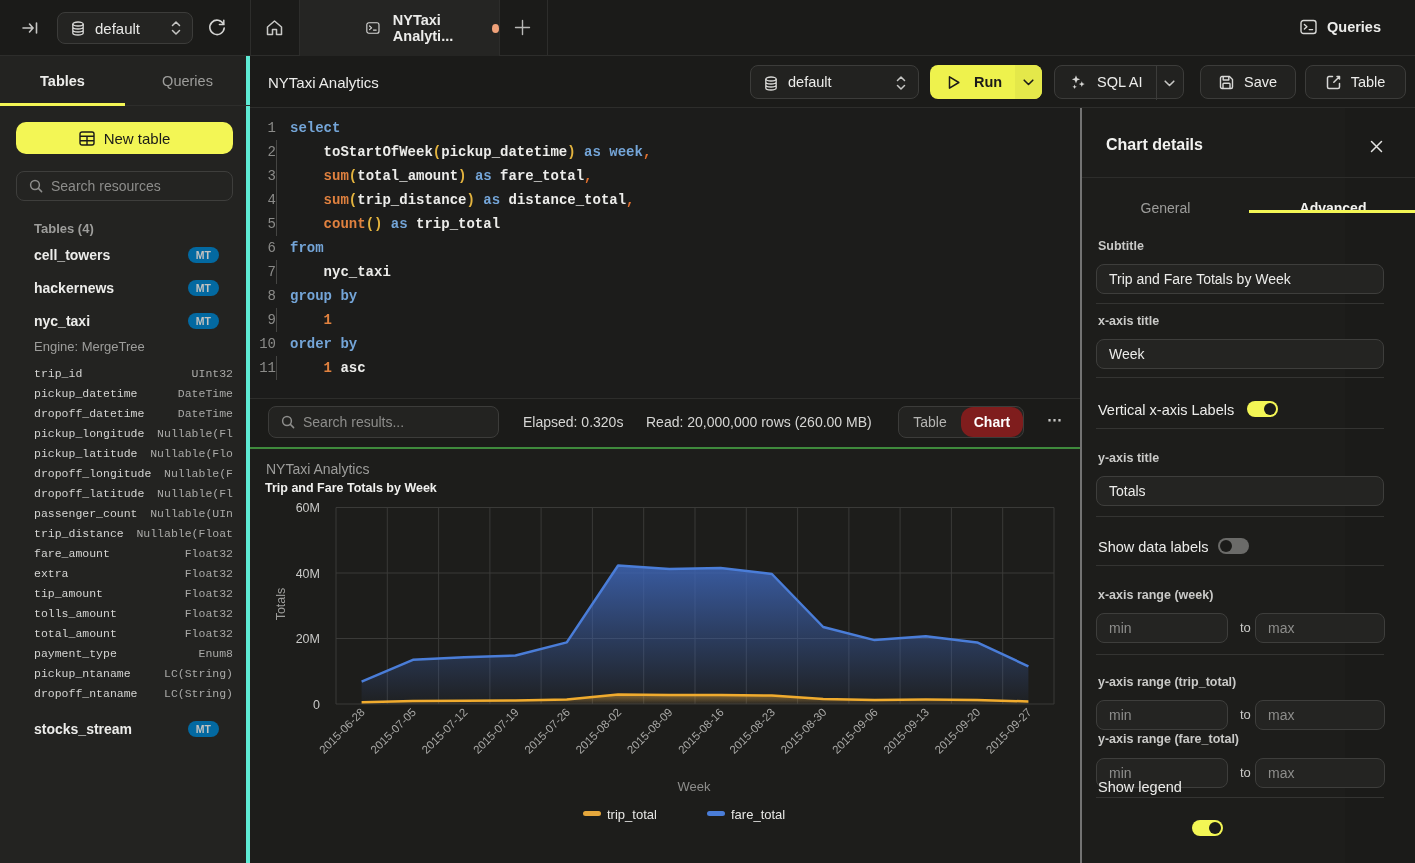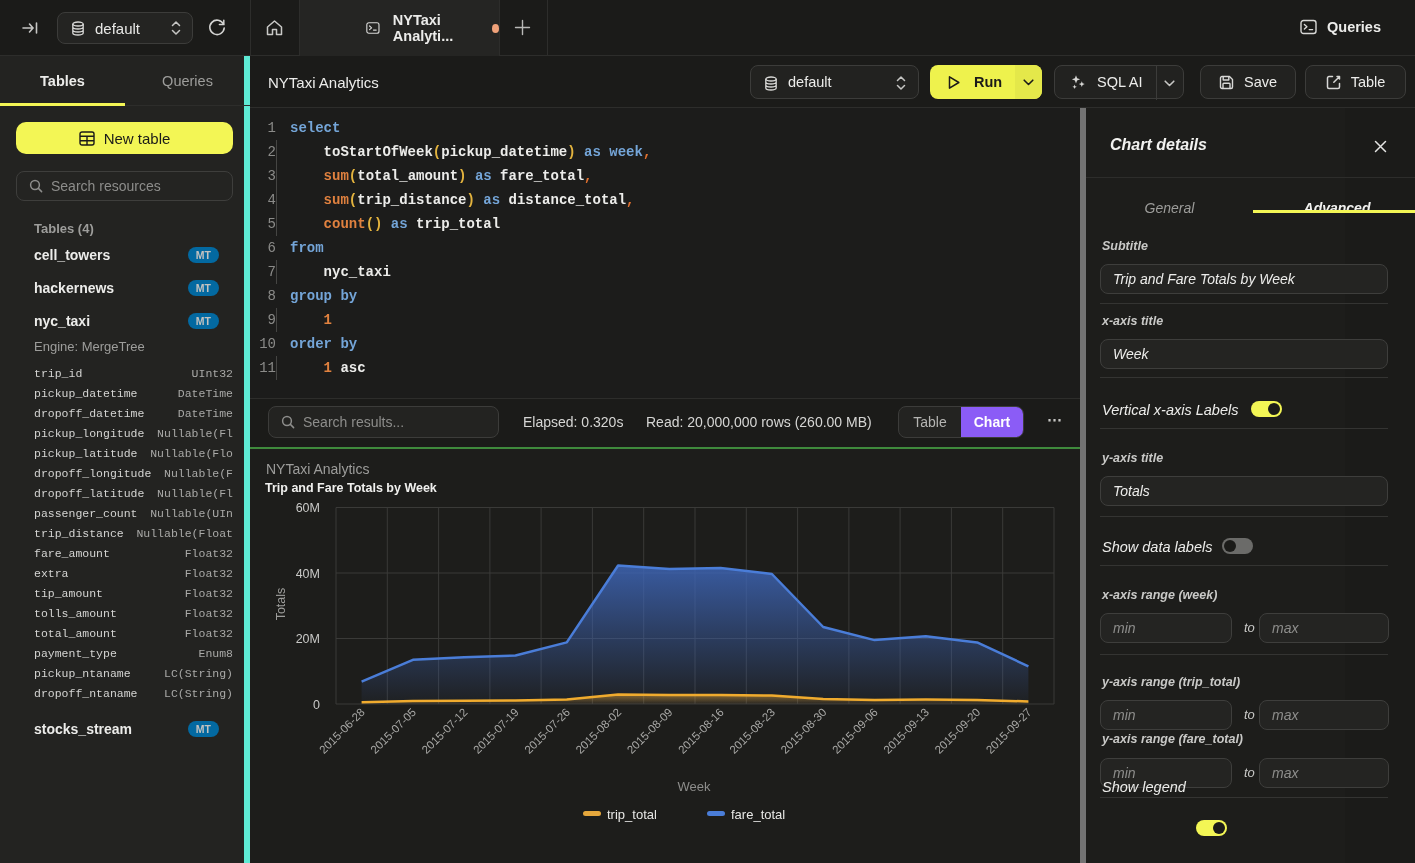--- a/index.html
+++ b/index.html
@@ -6,21 +6,21 @@
 html,body { width:1415px; height:863px; background:#1b1b19; font-family:"Liberation Sans",sans-serif; overflow:hidden; }
 .abs { position:absolute; }
 body { position:relative; }
 .mono { font-family:"Liberation Mono",monospace; }
 
 #topbar { left:0; top:0; width:1415px; height:56px; background:#1b1b19; border-bottom:1px solid #2d2d2b; }
 #seldb { left:57px; top:12px; width:136px; height:32px; background:#242422; border:1px solid #3c3c3a; border-radius:8px; color:#e8e8e6; font-size:15px; }
 #tab1 { left:299px; top:0; width:201px; height:56px; background:#252523; border-left:1px solid #2d2d2b; border-right:1px solid #2d2d2b; color:#ececea; font-size:14.5px; font-weight:700; }
 .vline { width:1px; background:#2d2d2b; }
 
-#sidebar { left:0; top:56px; width:250px; height:807px; background:#232321; border-right:6px solid #5eead4; }
+#sidebar { left:0; top:56px; width:250px; height:807px; background:#232321; border-right:4px solid #5eead4; }
 #newtable { left:16px; top:66px; width:217px; height:32px; background:#f3f655; border-radius:10px; color:#1b1b19; font-size:15px; font-weight:400; }
 #sresources { left:16px; top:115px; width:217px; height:30px; border:1px solid #3e3e3c; border-radius:8px; background:#242422; color:#8d8d8b; font-size:14px; }
 .trow { height:33px; display:flex; align-items:center; justify-content:space-between; padding:0 31px 0 34px; }
 .tname { color:#ececea; font-size:14px; font-weight:700; }
 .badge { background:#0369a1; color:#c2c2c0; font-size:10.5px; font-weight:700; border-radius:9px; padding:2px 8px; }
 .col { display:flex; justify-content:space-between; padding:0 17px 0 34px; height:20px; align-items:center; font-size:11.5px; }
 .cn { color:#d4d4d2; } .ct { color:#a9a9a7; white-space:nowrap; }
 
 #titlebar { left:250px; top:56px; width:1165px; height:52px; background:#1b1b19; border-bottom:1px solid #2d2d2b; }
 .btn { position:absolute; top:65px; height:34px; border:1px solid #3c3c3a; border-radius:8px; background:#222220; color:#ececea; font-size:14.5px; display:flex; align-items:center; justify-content:center; }
@@ -30,21 +30,21 @@
 .ln { width:26px; text-align:right; color:#8b8b89; flex:0 0 26px; }
 .cc { padding-left:14px; white-space:pre; font-weight:700; color:#ececea; position:relative; }
 .kw { color:#74a5d8; font-weight:700; } .fn { color:#e0813f; } .pr { color:#e3b33e; } .cm { color:#e0702f; } .nm { color:#e0813f; }
 .ig::before { content:""; position:absolute; left:0; top:0; bottom:0; width:1px; background:#454543; }
 
 #resultsbar { left:250px; top:398px; width:830px; height:49px; background:#1b1b19; border-top:1px solid #2d2d2b; }
 #greenline { left:250px; top:447px; width:830px; height:2px; background:#3f8a3c; }
 
 #chartpanel { left:250px; top:449px; width:830px; height:414px; background:#1d1d1b; }
 
-#rightpanel { left:1080px; top:108px; width:265px; height:755px; background:#1d1d1b; border-left:6px solid #737373;font-style:italic; }
+#rightpanel { left:1080px; top:108px; width:265px; height:755px; background:#1d1d1b; border-left:2px solid #737373; }
 .flabel { position:absolute; left:16px; color:#c9c9c7; font-size:12.5px; font-weight:700; }
 .finput { position:absolute; left:14px; width:288px; height:30px; border:1px solid #3e3e3c; border-radius:8px; background:#242422; color:#ececea; font-size:14px; display:flex; align-items:center; padding-left:12px; }
 .hdiv { position:absolute; left:14px; width:288px; height:1px; background:#343432; }
 .toggle { position:absolute; width:31px; height:16px; border-radius:8px; }
 .knob { position:absolute; top:2px; width:12px; height:12px; border-radius:50%; }
 </style>
 </head>
 <body>
 <div class="abs" id="topbar">
   <svg class="abs" style="left:22px;top:20px" width="17" height="16" viewBox="0 0 17 16" fill="none" stroke="#c6c6c4" stroke-width="1.6" stroke-linecap="round">
@@ -301,21 +301,21 @@
     <svg style="margin-left:12px" width="14" height="14" viewBox="0 0 14 14" fill="none" stroke="#8d8d8b" stroke-width="1.5" stroke-linecap="round">
         <circle cx="6" cy="6" r="4.4"></circle>
         <path d="M9.4 9.4 L12.6 12.6"></path>
       </svg>
     <span style="margin-left:8px">Search results...</span>
   </div>
   <div class="abs" style="left:273px;top:15px;color:#d6d6d4;font-size:14px;">Elapsed: 0.320s</div>
   <div class="abs" style="left:396px;top:15px;color:#d6d6d4;font-size:14px;">Read: 20,000,000 rows (260.00 MB)</div>
   <div class="abs" style="left:648px;top:7px;width:126px;height:32px;border:1px solid #3c3c3a;border-radius:8px;background:#232321;display:flex;overflow:hidden;">
     <div style="width:63px;display:flex;align-items:center;justify-content:center;color:#b5b5b3;font-size:14px;">Table</div>
-    <div style="width:63px;display:flex;align-items:center;justify-content:center;color:#fff;font-size:14px;font-weight:700;background:#8b5cf6;border-radius:0;">Chart</div>
+    <div style="width:63px;display:flex;align-items:center;justify-content:center;color:#fff;font-size:14px;font-weight:700;background:#7f1d1d;border-radius:12px;">Chart</div>
   </div>
   <div class="abs" style="left:797px;top:12px;color:#c6c6c4;font-size:15px;letter-spacing:1px;font-weight:700;">⋯</div>
 </div>
 <div class="abs" id="greenline"></div>
 <div class="abs" id="chartpanel"><svg width="830" height="414">
 <defs>
 <linearGradient id="gb" x1="0" y1="110" x2="0" y2="255" gradientUnits="userSpaceOnUse">
 <stop offset="0" stop-color="#3e66b8" stop-opacity="0.88"></stop>
           <stop offset="1" stop-color="#3e66b8" stop-opacity="0.04"></stop>
 </linearGradient>

